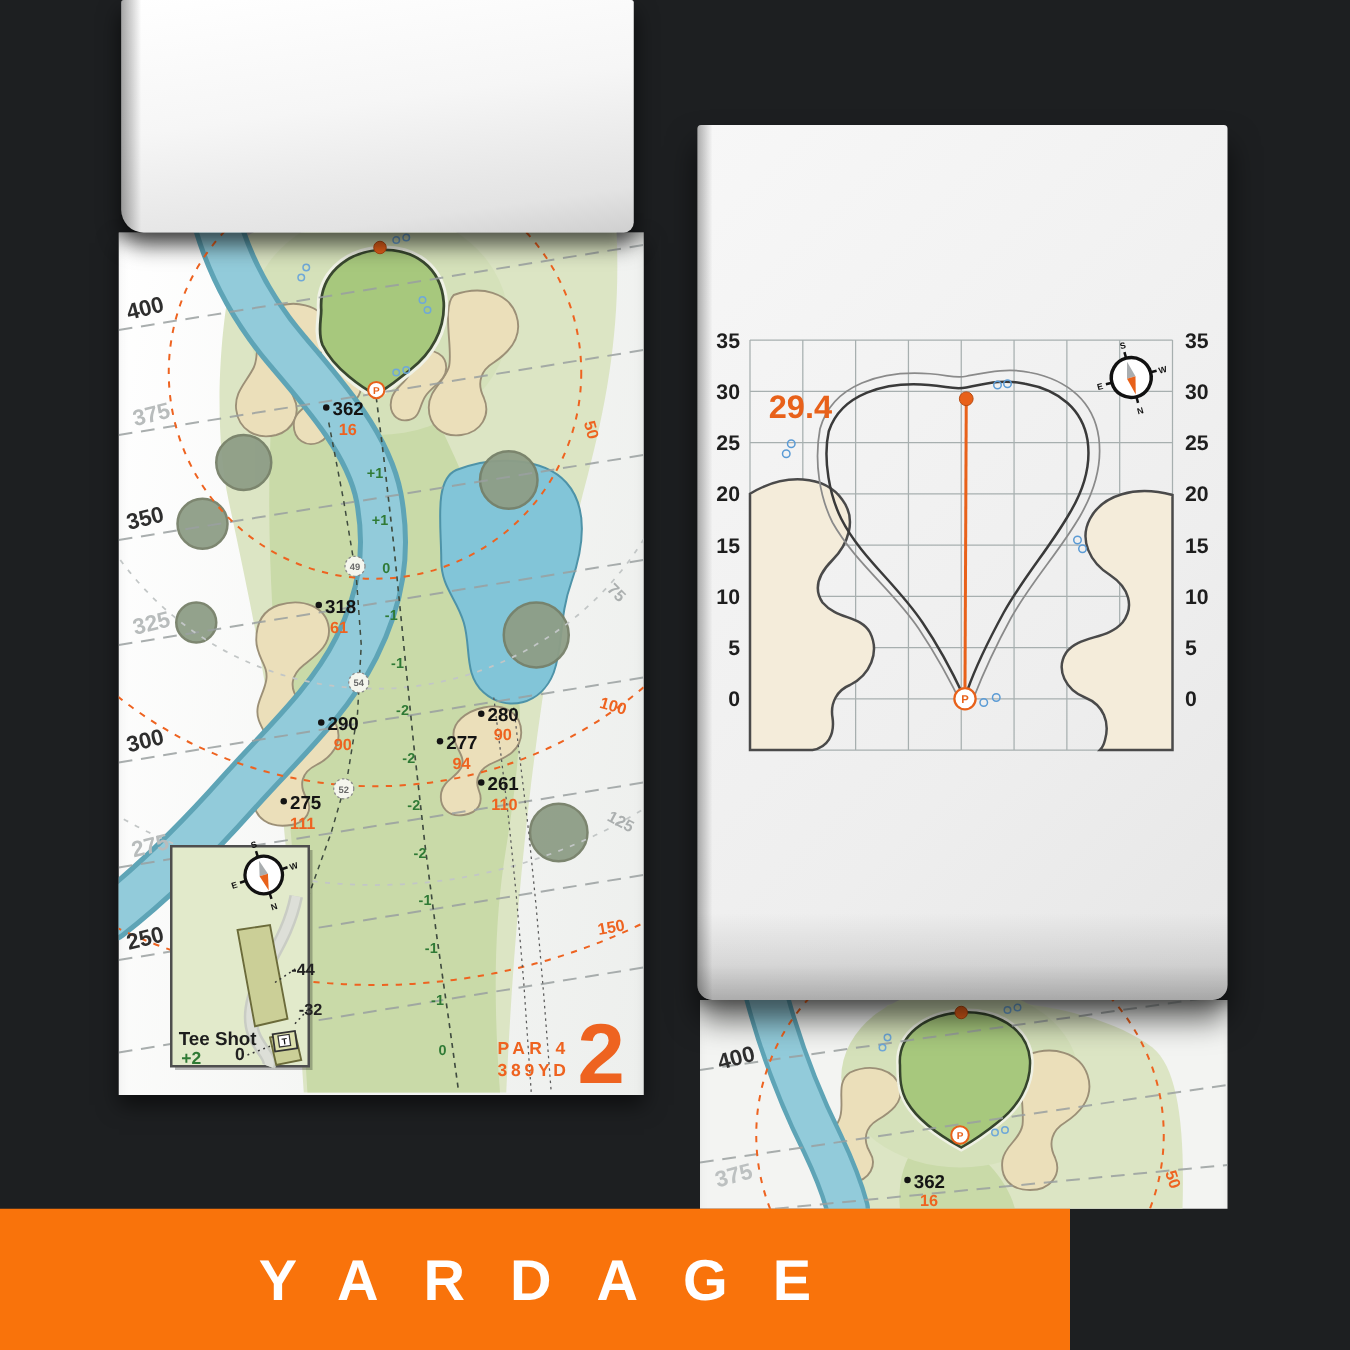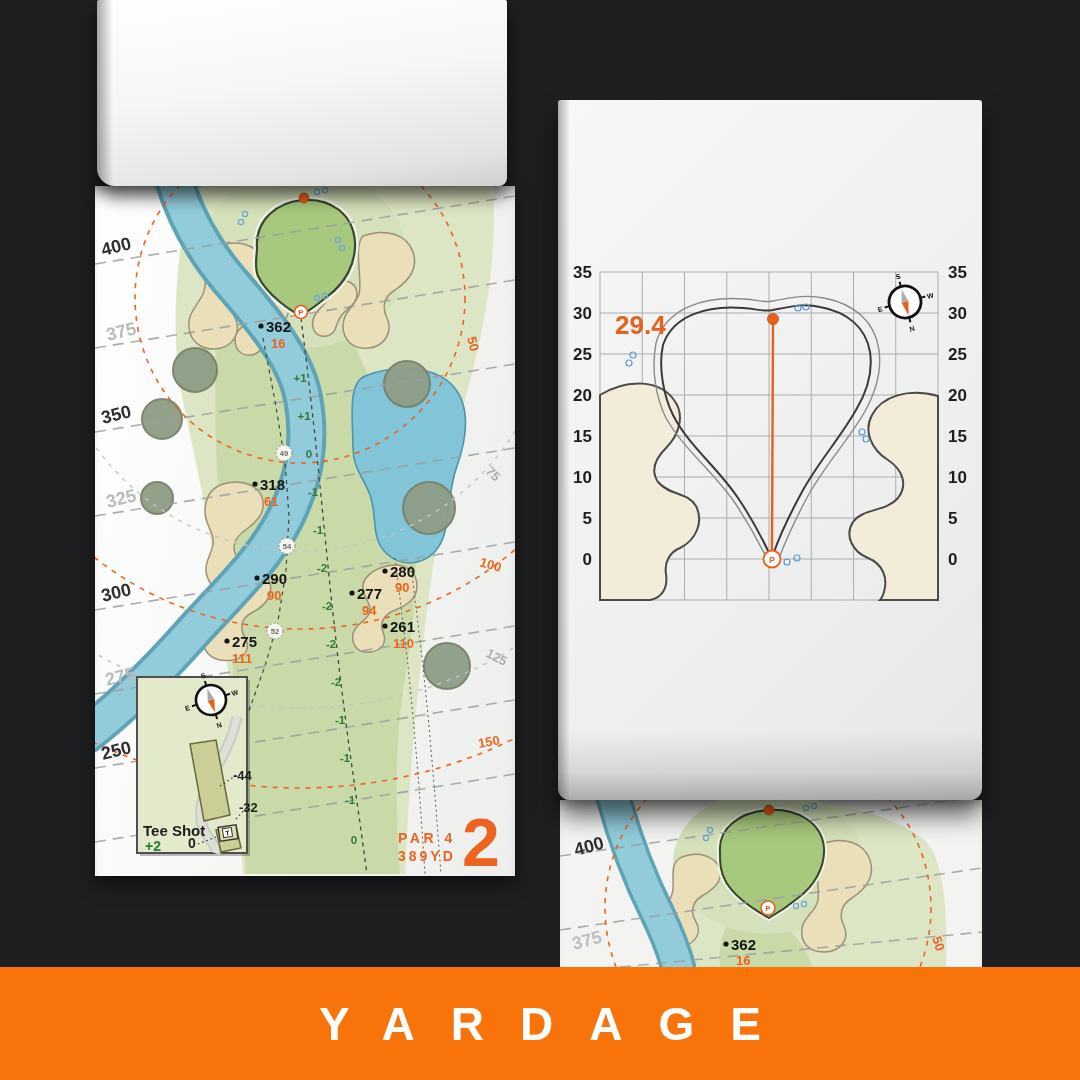--- a/index.html
+++ b/index.html
@@ -21,21 +21,21 @@
     background:linear-gradient(135deg,#f7f7f7,#eeeeee 65%,#e6e6e6);
     border-radius:3px 3px 12px 12px;box-shadow:0 16px 24px rgba(0,0,0,.6);z-index:3;}
   #green-page::before{content:"";position:absolute;left:0;top:0;width:12px;height:100%;
     background:linear-gradient(90deg,rgba(0,0,0,.30),rgba(0,0,0,0));border-radius:3px 0 0 12px;}
   #green-page::after{content:"";position:absolute;left:0;bottom:0;width:100%;height:70px;
     background:linear-gradient(180deg,rgba(0,0,0,0),rgba(0,0,0,.10) 60%,rgba(0,0,0,.28));
     border-radius:0 0 12px 12px;pointer-events:none;}
   #next-page{left:560px;top:800px;width:422px;height:167px;background:#f3f4f2;
     box-shadow:inset 0 10px 12px -8px rgba(0,0,0,.35);z-index:1;}
   
-  #footer-band{position:absolute;left:0;top:967px;width:1080px;height:113px;
+  #footer-band{position:absolute;left:0;top:967px;width:856px;height:113px;
     display:flex;align-items:center;justify-content:center;z-index:6;}
   #footer-band span{color:#fff;font-size:46px;font-weight:bold;letter-spacing:36px;margin-right:-36px;}
   svg{display:block;}
   text{font-family:"Liberation Sans",sans-serif;}
 </style>
 </head>
 <body>
 
 <div id="stage" style="background: rgb(29, 31, 33);">
 

